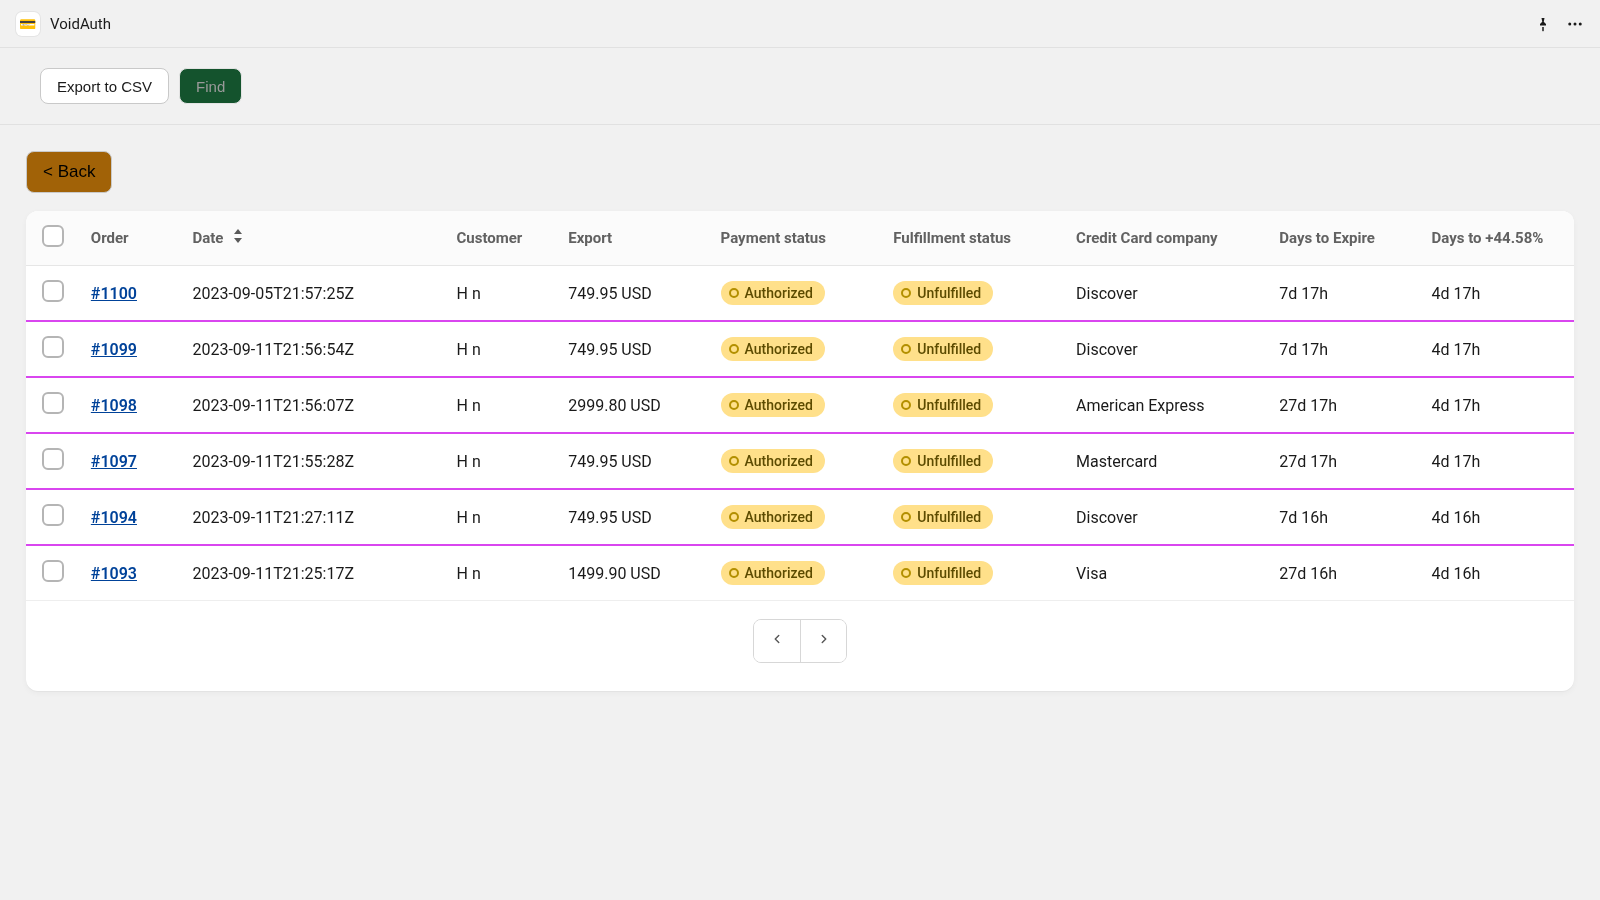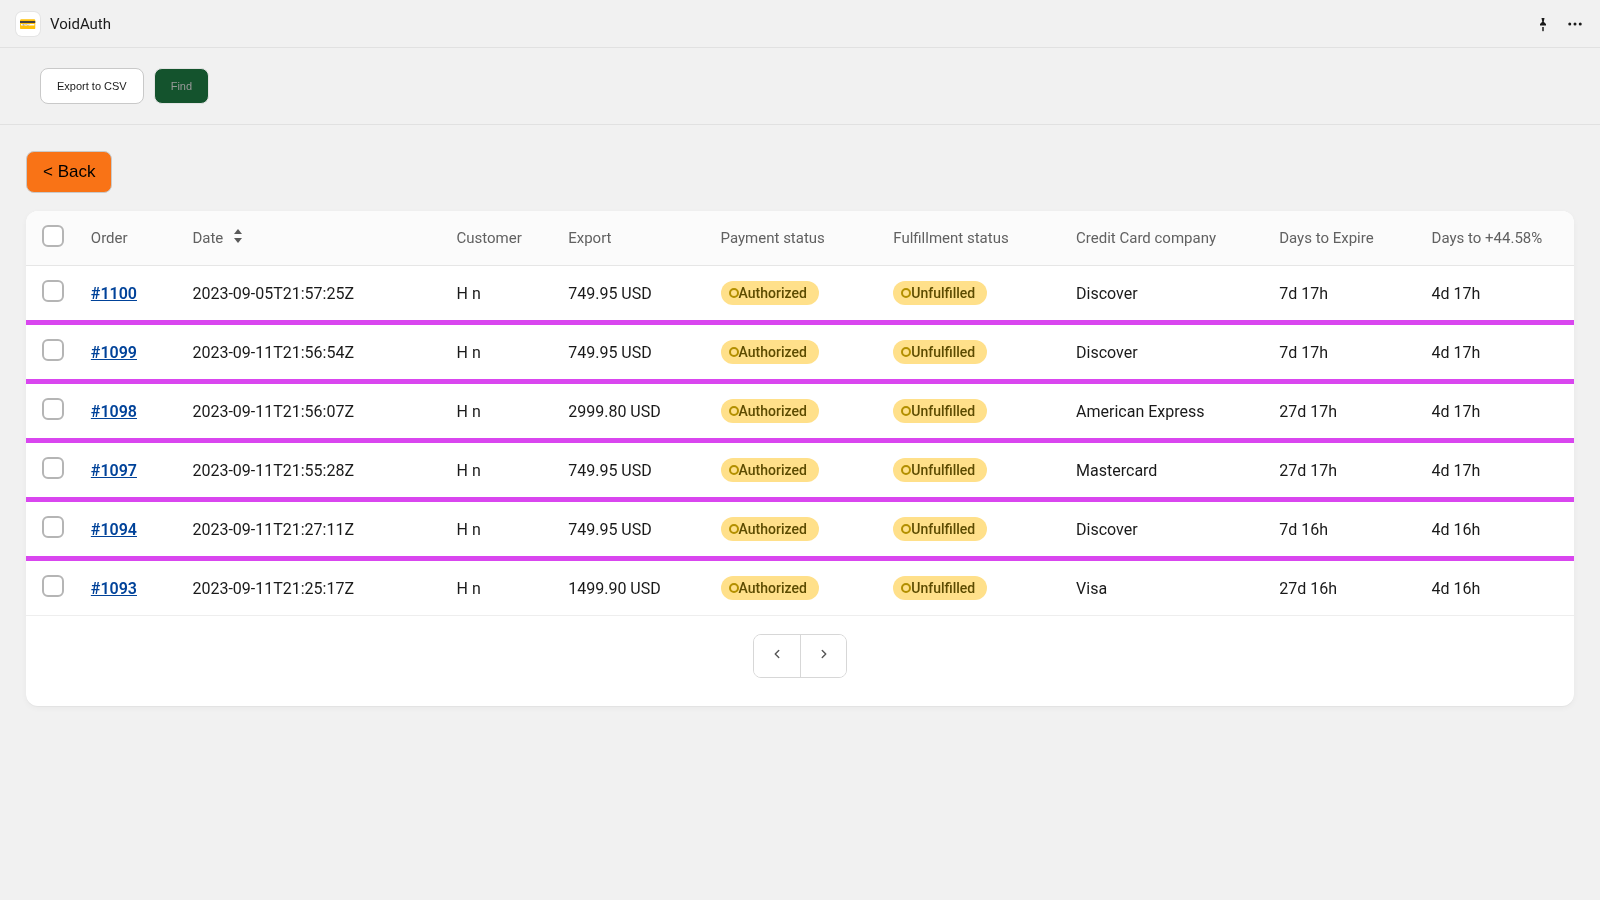--- a/index.html
+++ b/index.html
@@ -42,21 +42,21 @@
     padding: 20px 40px 20px 40px;
     border-bottom: 1px solid #e1e1e1;
   }
   .page-title { font-size: 24px; font-weight: 600; flex: 1; }
   .btn {
     display: inline-flex;
     align-items: center;
     justify-content: center;
     height: 36px;
     padding: 0 16px;
-    font-size: 11px;
+    font-size: 15px;
     font-weight: 500;
     border-radius: 8px;
     border: 1px solid #c9c9c9;
     background: #fff;
     cursor: pointer;
     color: #1a1a1a;
   }
   .btn + .btn { margin-left: 10px; }
   .btn-muted {
     background: #14532d;
@@ -66,44 +66,44 @@
   .content-wrap { padding: 26px; }
   .back-btn {
     display: inline-flex;
     align-items: center;
     height: 42px;
     padding: 0 16px;
     font-size: 17px;
     font-weight: 500;
     border-radius: 8px;
     border: 1px solid #c9c9c9;
-    background: #f97316;
+    background: #a16207;
     cursor: pointer;
     margin-bottom: 18px;
   }
   .card {
     background: #fff;
     border-radius: 12px;
     box-shadow: 0 1px 0 rgba(0,0,0,0.03), 0 2px 6px rgba(0,0,0,0.04);
     overflow: hidden;
   }
   table { width: 100%; border-collapse: collapse; }
   thead th {
     text-align: left;
-    font-weight: 400;
+    font-weight: 700;
     font-size: 15px;
     color: #616161;
     padding: 14px 10px;
     background: #fbfbfb;
     border-bottom: 1px solid #e6e6e6;
     white-space: nowrap;
   }
   tbody td {
     padding: 14px 10px;
-    border-bottom: 5px solid #d946ef;
+    border-bottom: 2px solid #d946ef;
     font-size: 16px;
     white-space: nowrap;
   }
   tbody tr:last-child td { border-bottom: none; }
   .col-check { width: 54px; text-align: center; }
   .col-order { width: 100px; }
   .col-date { width: 260px; }
   .col-customer { width: 110px; }
   .col-total { width: 150px; }
   .col-payment { width: 170px; }
@@ -129,20 +129,21 @@
   .sort-icon { margin-left: 6px; font-size: 12px; display: inline-block; line-height: 1; color: #5a5a5a; }
   .badge {
     display: inline-flex;
     align-items: center;
     background: #ffe08a;
     color: #5c4b00;
     font-size: 14px;
     font-weight: 500;
     padding: 4px 12px 4px 8px;
     border-radius: 14px;
+    gap: 6px;
   }
   .badge .dot {
     width: 10px; height: 10px;
     border: 2px solid #b38f00;
     border-radius: 50%;
     background: transparent;
   }
   .pager {
     display: flex;
     justify-content: center;

